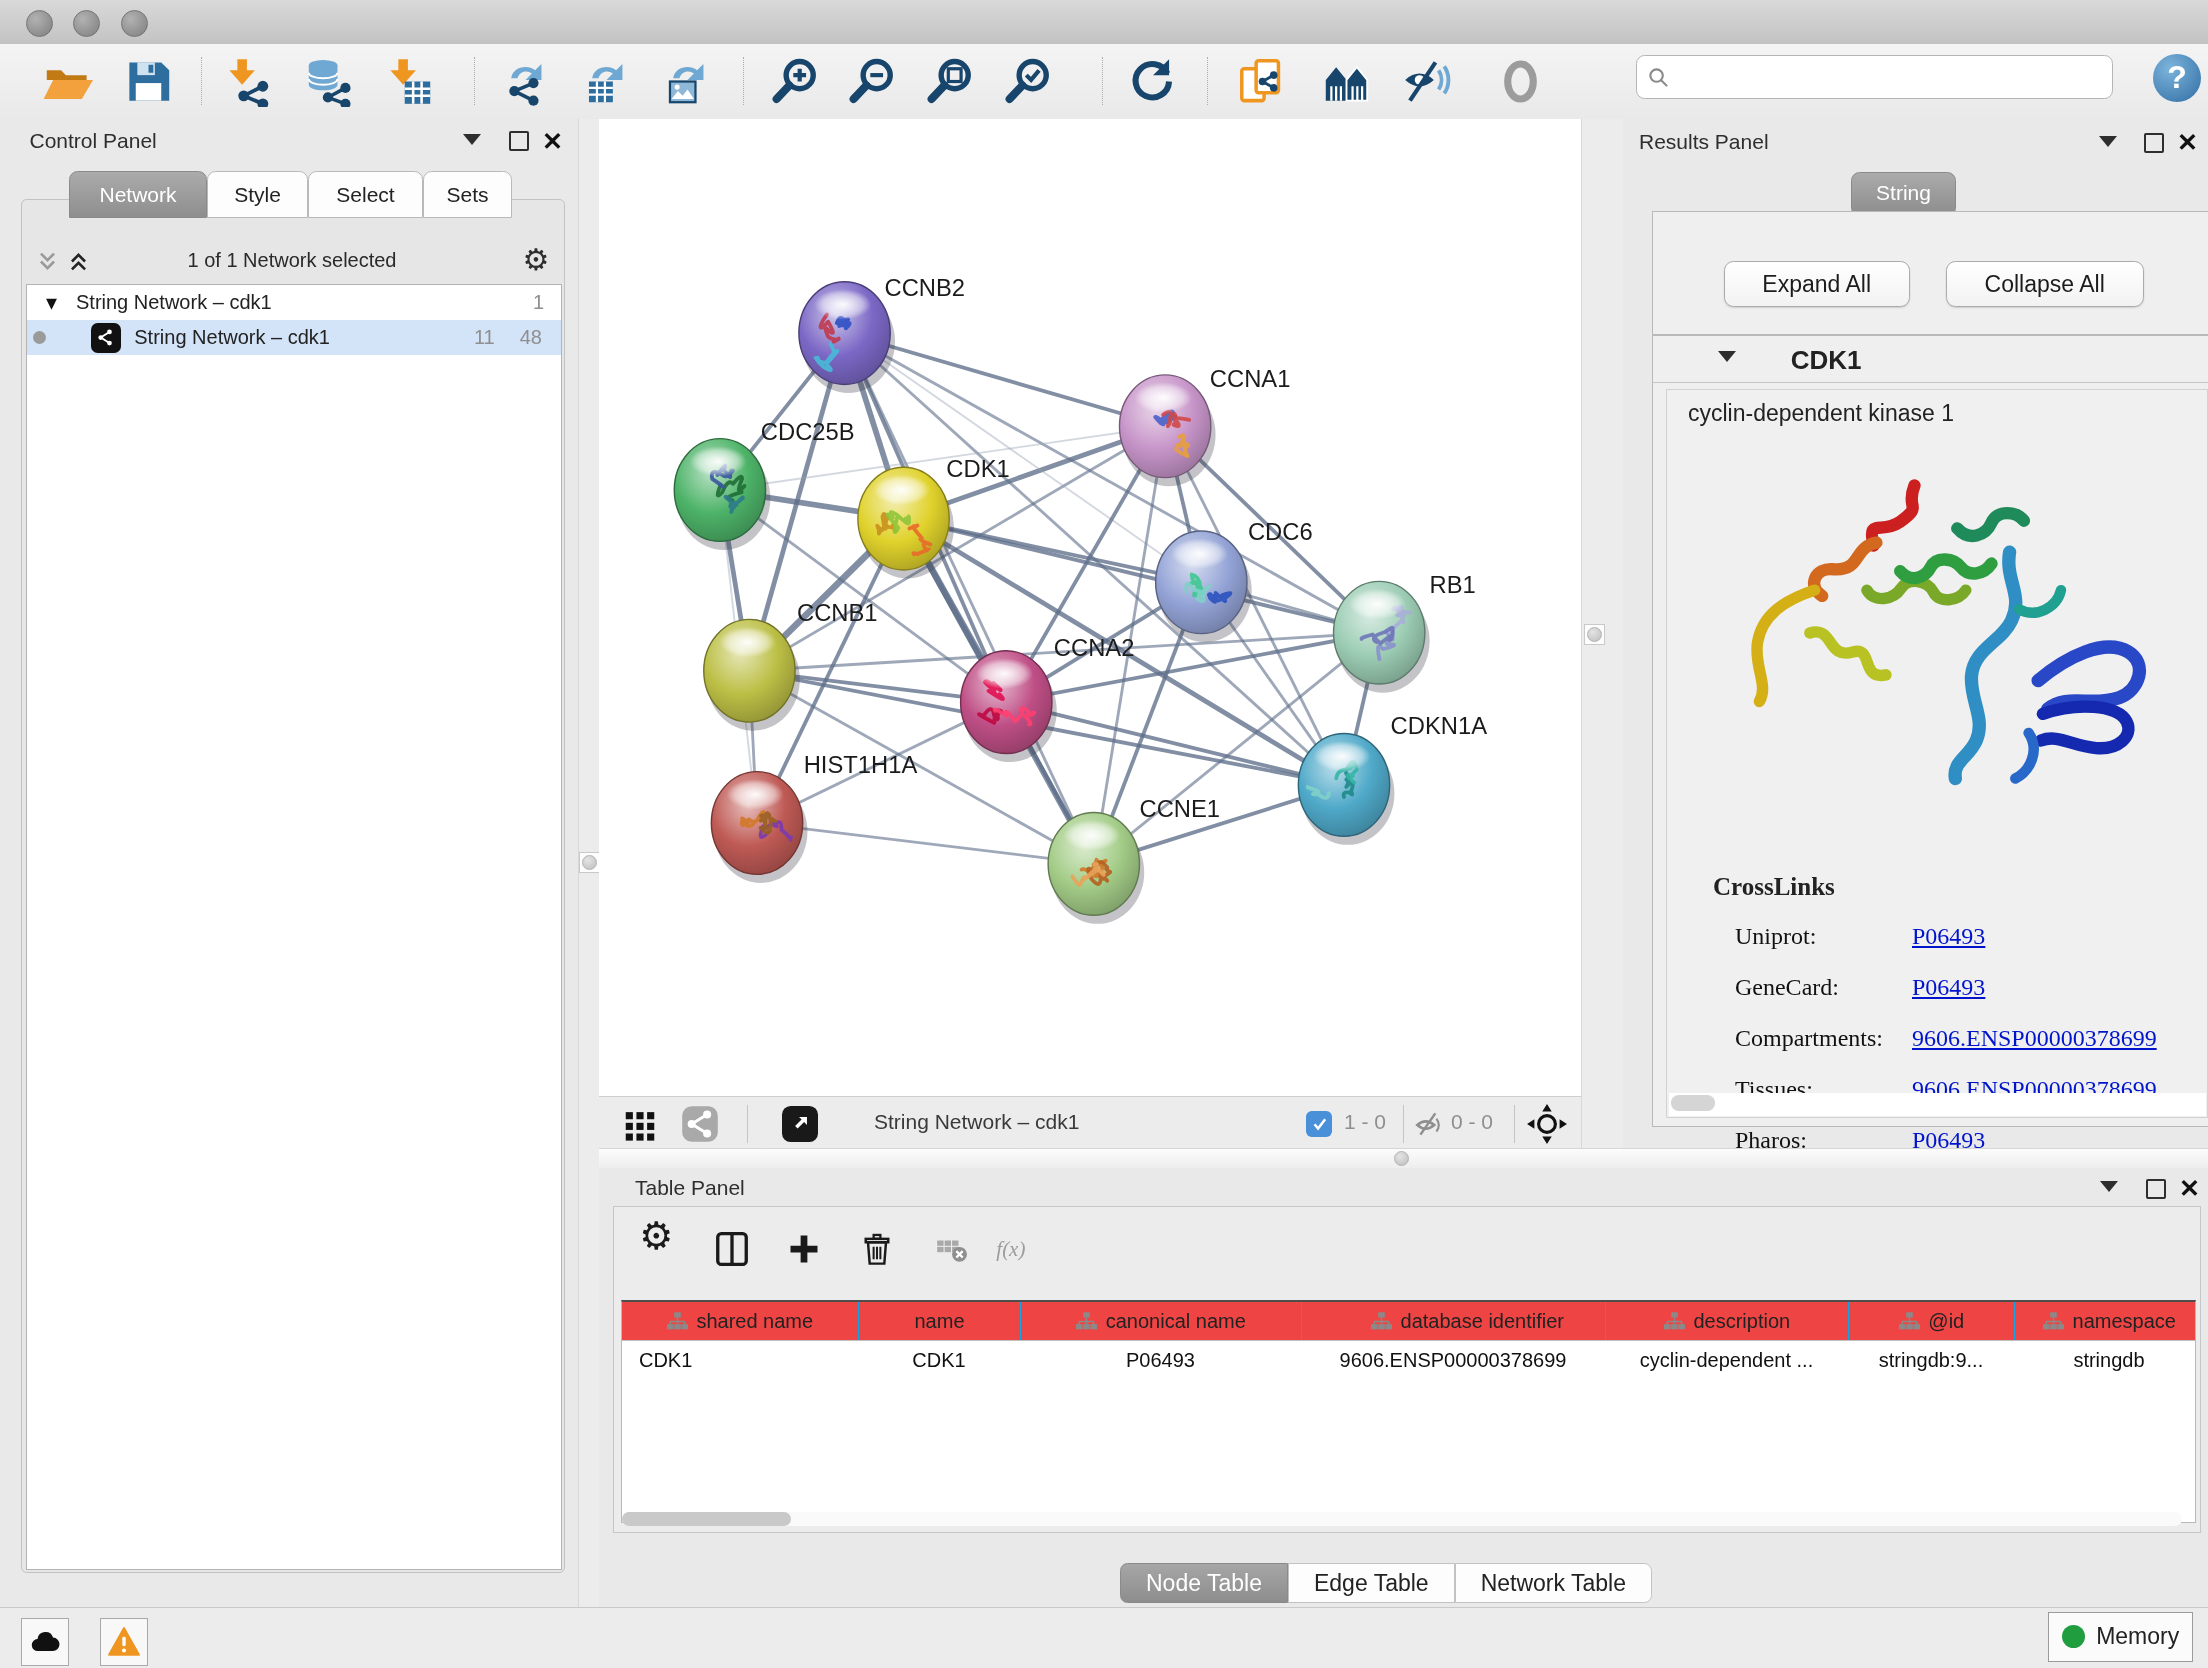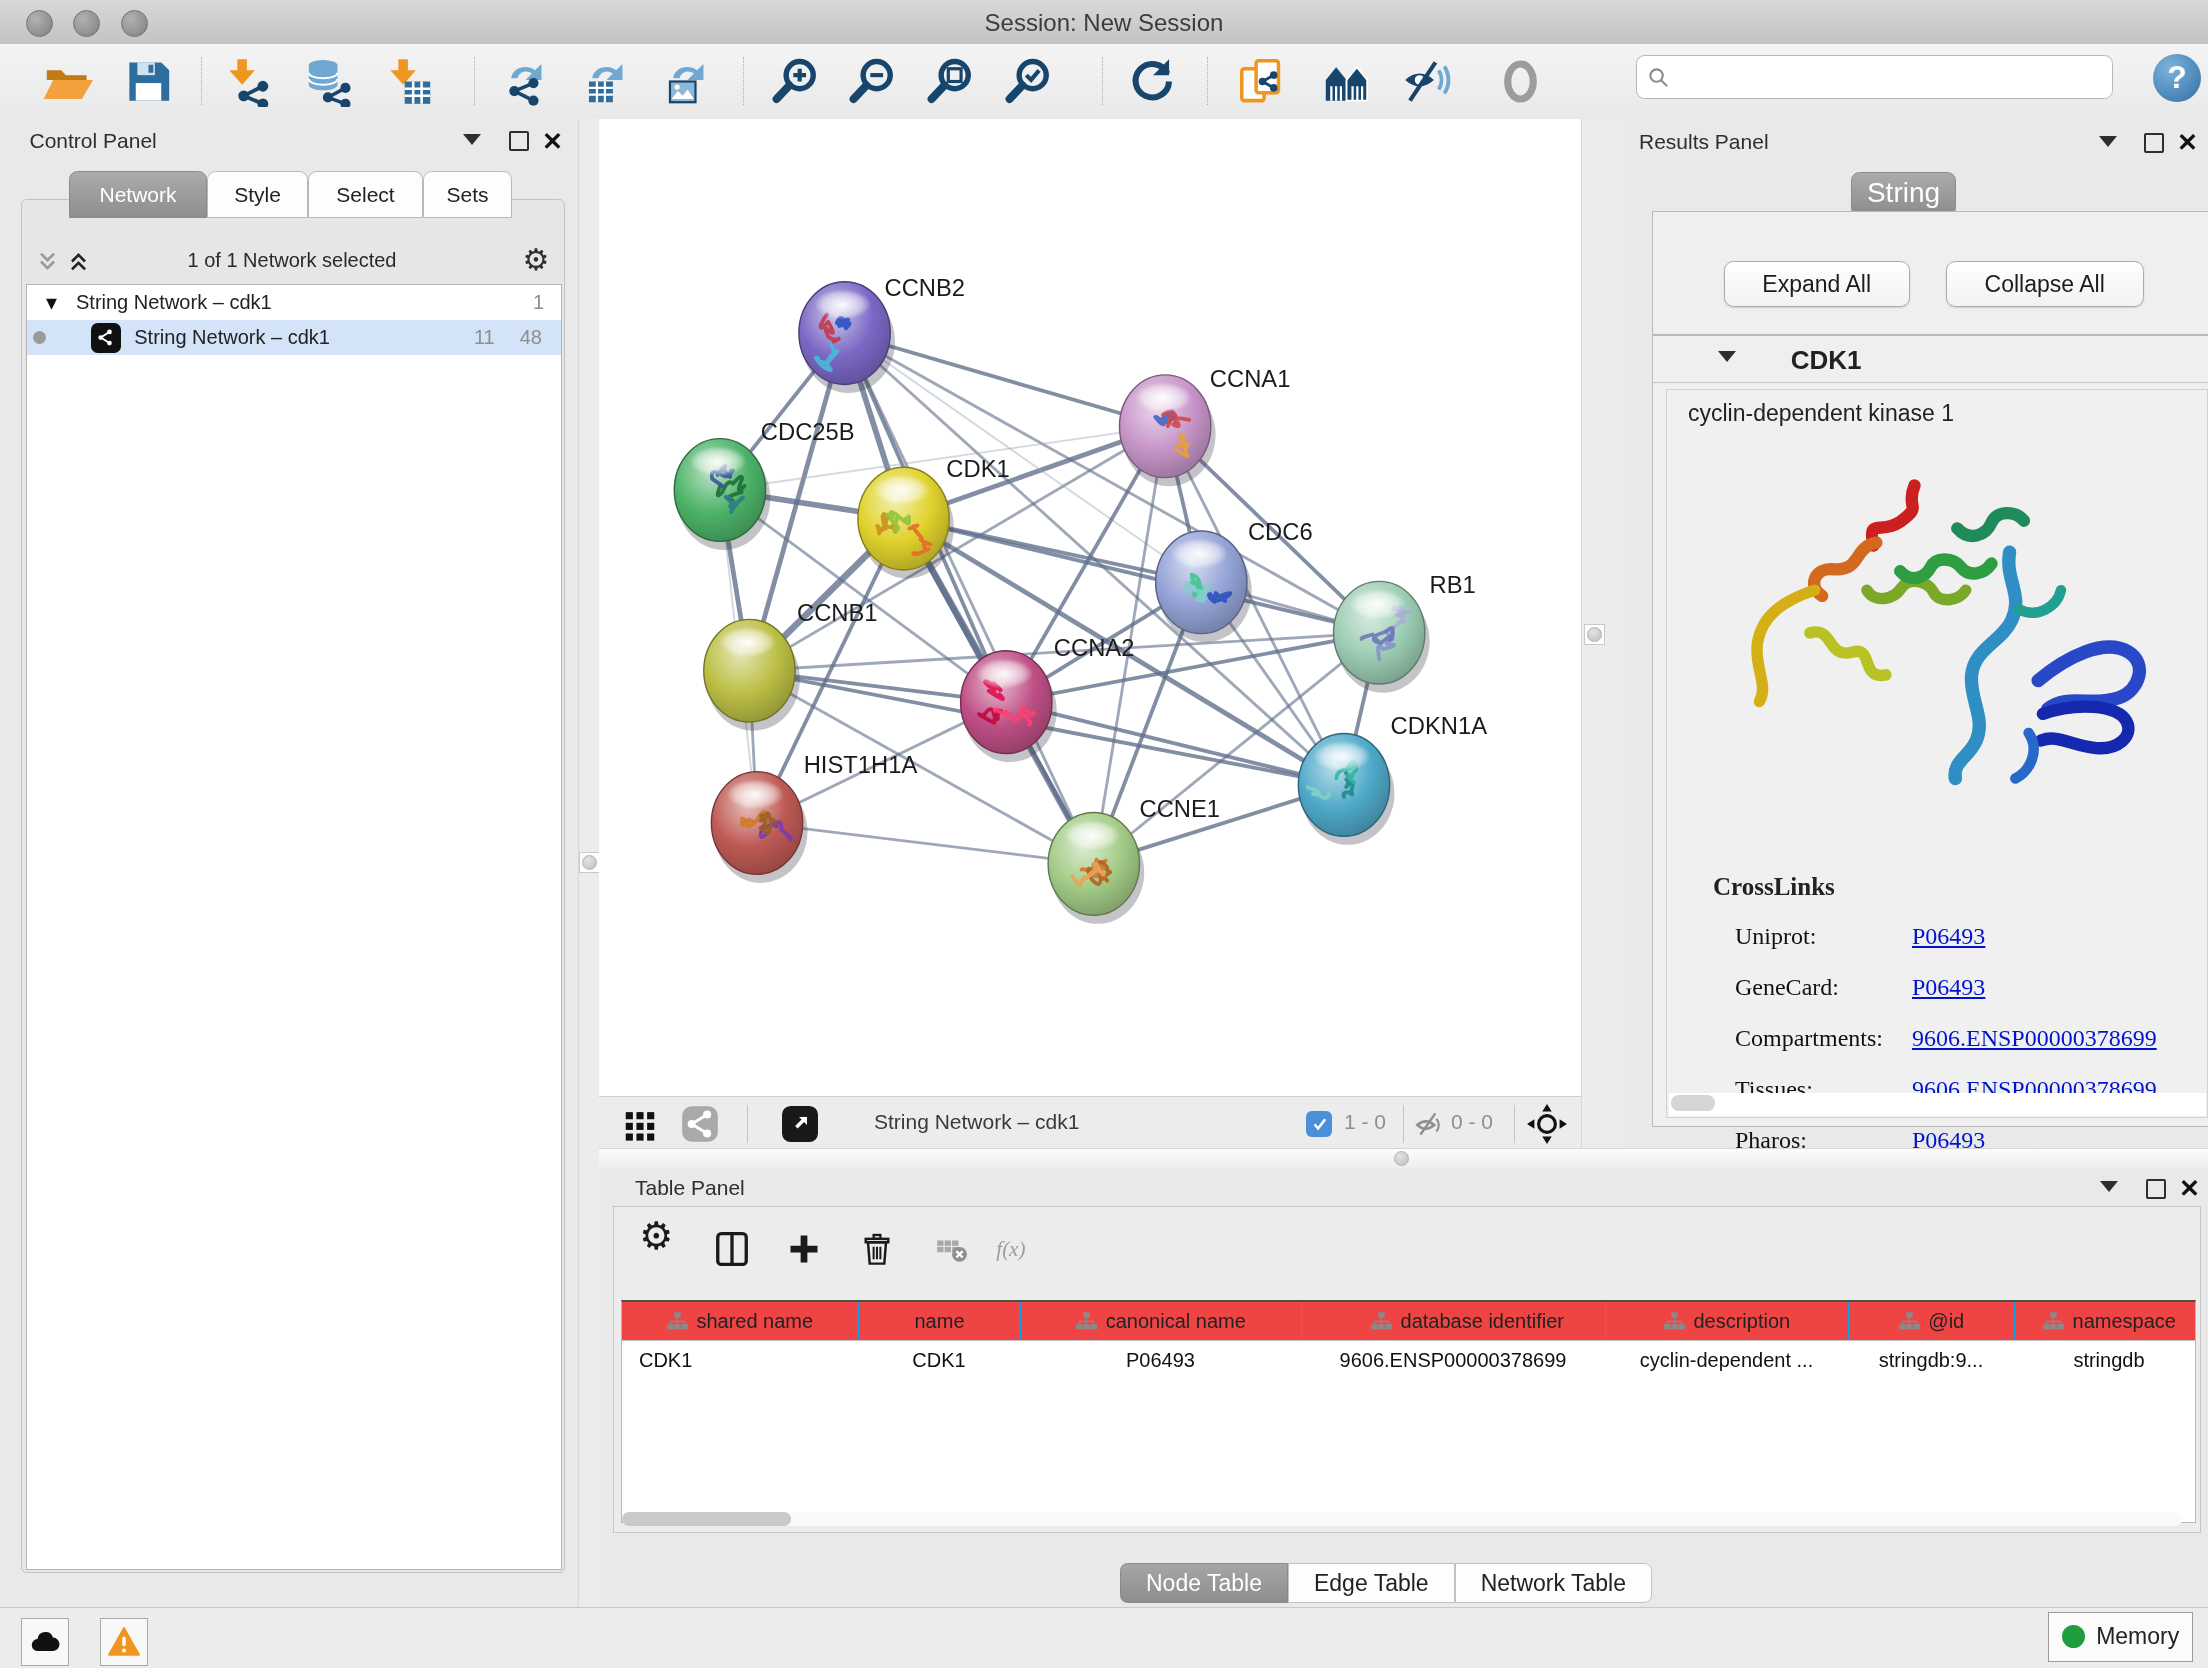--- a/index.html
+++ b/index.html
@@ -55,21 +55,21 @@
   .chkbox{width:26px;height:26px;background:#4a90d9;border-radius:5.7px;display:flex;align-items:center;justify-content:center;}
   
   .vdiv{background:#ececec;border-left:1px solid #d8d8d8;border-right:1px solid #d8d8d8;}
   .handlebox{width:19px;height:19px;background:#fdfdfd;border:1px solid #c9c9c9;display:flex;align-items:center;justify-content:center;cursor:col-resize;}
   .handledot{width:13.3px;height:13.3px;border-radius:50%;background:radial-gradient(circle at 38% 32%,#e4e4e4,#bdbdbd);border:1px solid #b3b3b3;}
   .hsplit{left:599px;top:1148px;width:1609px;height:20px;background:linear-gradient(#fcfcfc,#ededed);
           border-top:1px solid #d6d6d6;border-bottom:1px solid #d6d6d6;cursor:row-resize;}
   
   .rpanel{left:1623px;top:119px;width:586px;height:1029px;background:#e9e9e9;}
   .rtab{left:228px;top:53px;width:105px;height:42px;background:linear-gradient(#ababab,#8e8e8e);
-        color:#fff;font-size:28px;border-radius:8.6px 8.6px 5.7px 5.7px;border:1px solid #8a8a8a;
+        color:#fff;font-size:21px;border-radius:8.6px 8.6px 5.7px 5.7px;border:1px solid #8a8a8a;
         display:flex;align-items:center;justify-content:center;box-sizing:border-box;}
   .rbox{left:5.7px;width:571px;background:#efefef;border:1.9px solid #b9b9b9;box-sizing:border-box;margin-left:23px;}
   .btn{background:linear-gradient(#ffffff,#f2f2f2);border:1px solid #ababab;border-radius:9.5px;
        font-size:23px;color:#1c1c1c;display:flex;align-items:center;justify-content:center;cursor:pointer;
        box-shadow:0 1px 1.9px rgba(0,0,0,.15);}
   .serif{font-family:"Liberation Serif",serif;}
   .xl-label{font-size:24px;color:#111;}
   .xl-link{font-size:24px;color:#0014cc;text-decoration:underline;cursor:pointer;}
   
   .tpanel{left:599px;top:1168px;width:1609px;height:439px;background:#e9e9e9;}
@@ -104,21 +104,20 @@
 </style>
 </head>
 <body>
 
 <div class="app">
 
   <div class="abs titlebar">
     <div class="abs tl-circle" style="left:26px"></div>
     <div class="abs tl-circle" style="left:73px"></div>
     <div class="abs tl-circle" style="left:121px"></div>
-    <div class="abs win-title">Session: New Session</div>
   </div>
 
   <div class="abs toolbar">
     <span class="abs tb" style="left:40px">
         <svg viewBox="0 0 32 32">
           <path d="M3 9h9l3 3h13v3H3z" fill="#c27a15"></path>
           <path d="M1 27l6-12h25l-7 12z" fill="#f2a13c"></path>
         </svg>
       </span>
     <span class="abs tb" style="left:121px">

